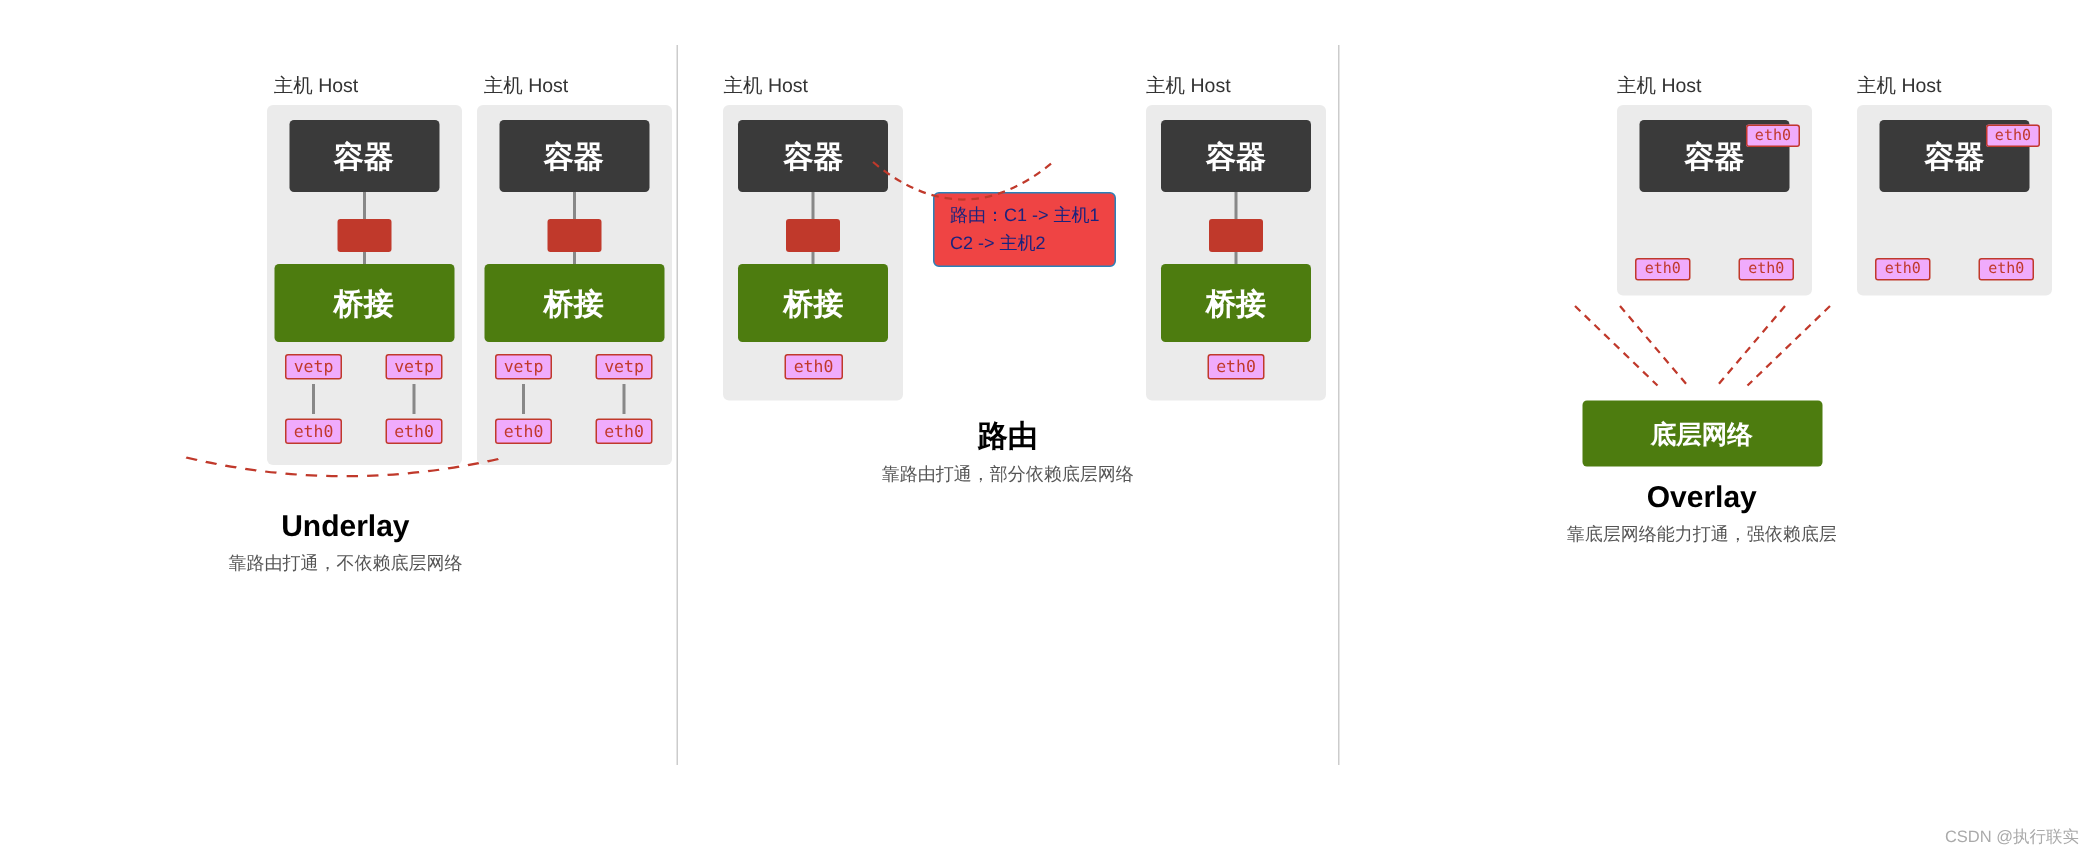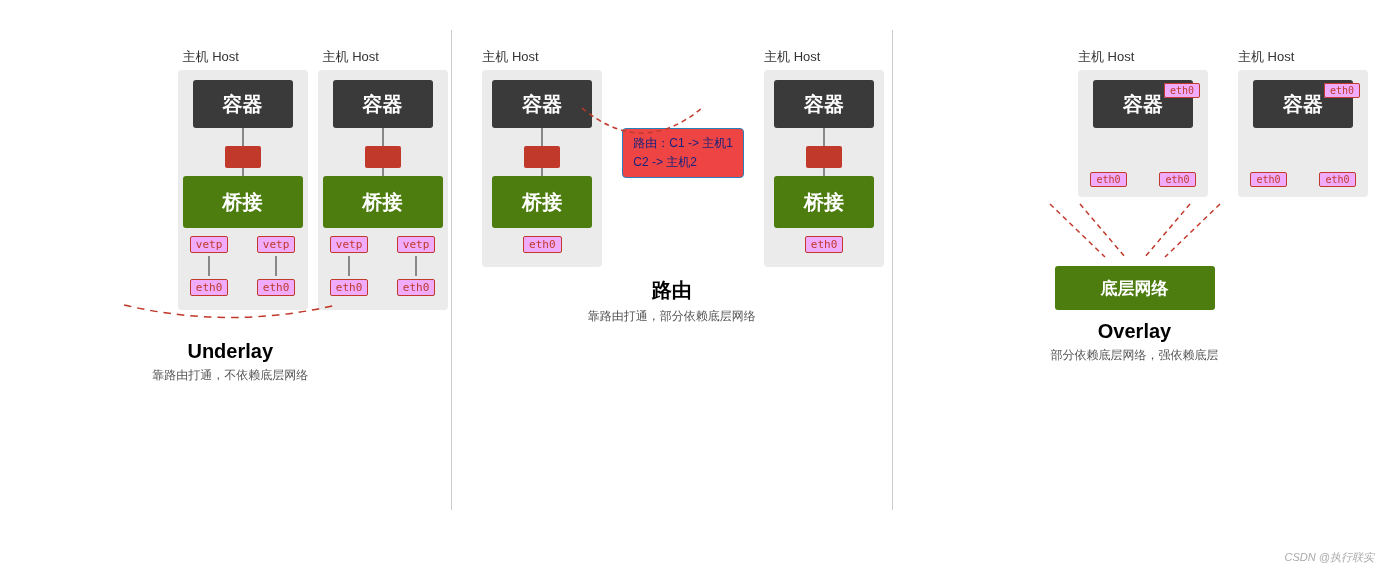--- a/index.html
+++ b/index.html
@@ -126,24 +126,23 @@
     .host-col {
       display: flex;
       flex-direction: column;
       align-items: center;
       width: 120px;
     }
 
     .watermark {
       position: absolute;
       bottom: 8px;
-      right: 12px;
+      right: 0;
       font-size: 11px;
       color: #aaa;
-      font-style: italic;
     }
 
     
     .route-box {
       background: #ef4444;
       border: 1.5px solid #2980b9;
       border-radius: 4px;
       padding: 5px 10px;
       font-size: 12px;
       color: #1a237e;
@@ -330,19 +329,19 @@
 
           <line x1="215" y1="2" x2="170" y2="55" stroke="#c0392b" stroke-width="1.5" stroke-dasharray="5,4"></line>
           <line x1="245" y1="2" x2="190" y2="55" stroke="#c0392b" stroke-width="1.5" stroke-dasharray="5,4"></line>
         </svg>
         <div style="display:flex;justify-content:center;">
           <div class="bridge-block" style="width:160px;height:44px;font-size:17px;">底层网络</div>
         </div>
       </div>
 
       <div class="section-title">Overlay</div>
-      <div class="section-desc">部分依赖底层网络，强依赖底层</div>
+      <div class="section-desc">靠底层网络能力打通，强依赖底层</div>
     </div>
   </div>
 
   <div class="watermark">CSDN @执行联实</div>
 
 </div>
 
 </body></html>

